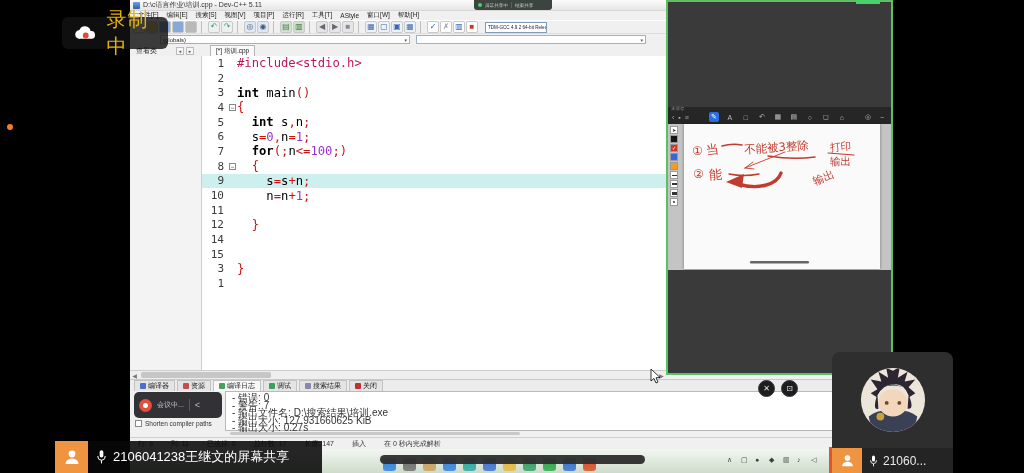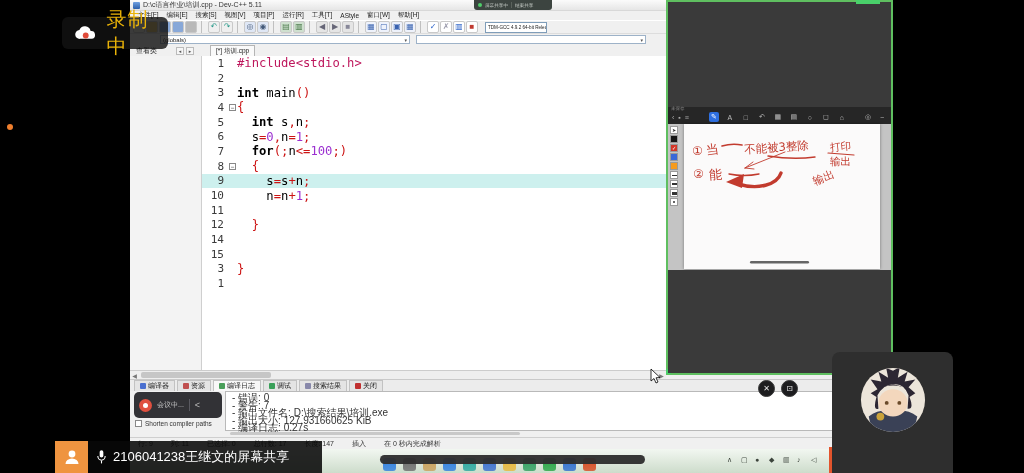--- a/index.html
+++ b/index.html
@@ -250,21 +250,21 @@
           <span>关闭</span>
         </div>
       </div>
 
     <div class="abs" id="logpanel">
       <div class="abs" id="logwhite">
           <div class="logline">- 错误: 0</div>
           <div class="logline">- 警告: 7</div>
           <div class="logline">- 输出文件名: D:\搜索结果\培训.exe</div>
           <div class="logline">- 输出大小: 127.931660625 KiB</div>
-          <div class="logline">- 编译日志: 0.27s</div>
+          <div class="logline">- 输出大小: 0.27s</div>
         </div>
       <div class="abs" id="logscroll"></div>
       <div class="abs" id="shorten">
         <div class="cb"></div>
         <div class="cblabel">Shorten compiler paths</div>
       </div>
     </div>
 
     <div class="abs" id="statusbar">
         <span class="stf">行: 9</span>
@@ -438,20 +438,36 @@
       <g clip-path="url(#avclip)">
         <path d="M35,70 Q12,70 10,52 Q20,44 35,46 Q50,44 60,52 Q58,70 35,70 z" fill="#3a4156"></path>
         <ellipse cx="35" cy="38" rx="15" ry="14" fill="#f3d7bd"></ellipse>
         <path d="M35,5 L28,2 L30,12 L20,6 L23,16 L12,14 L19,24 L12,28 L18,32 Q14,46 20,44 L19,30 Q26,18 35,19 Q46,17 51,30 L50,44 Q57,45 52,32 L58,28 L51,22 L58,14 L47,16 L50,6 L40,12 L42,1 z" fill="#2c2633"></path>
         <path d="M19,26 Q35,12 51,26 Q46,20 35,20 Q24,20 19,26 z" fill="#2c2633"></path>
         <circle cx="28.5" cy="38" r="2" fill="#6a4a2a"></circle>
         <circle cx="41.5" cy="38" r="2" fill="#6a4a2a"></circle>
         <circle cx="22" cy="52" r="4" fill="#caa23a"></circle>
       </g>
     </svg>
+    <div class="pbar">
+      <div class="porange">
+        <svg width="15" height="15" viewBox="0 0 18 18">
+          <circle cx="9" cy="6" r="3.4" fill="#fff"></circle>
+          <path d="M2.5,16 a6.5,5.5 0 0 1 13,0 z" fill="#fff"></path>
+        </svg>
+      </div>
+      <div class="pdarkbar">
+        <svg width="9" height="14" viewBox="0 0 12 17">
+          <rect x="4" y="1" width="4" height="8" rx="2" fill="#fff"></rect>
+          <path d="M2,7.5 a4,4.5 0 0 0 8,0" stroke="#fff" stroke-width="1.2" fill="none"></path>
+          <line x1="6" y1="12.5" x2="6" y2="15.5" stroke="#fff" stroke-width="1.2"></line>
+        </svg>
+        <span class="pname">21060...</span>
+      </div>
+    </div>
   </div>
 
   <div class="abs" id="orangedot"></div>
 
   <svg class="abs" id="mousecursor" width="12" height="16" viewBox="0 0 12 16">
     <path d="M1,1 L1,13 L4,10.5 L6,15 L8,14 L6,9.8 L10,9.5 z" fill="#fff" stroke="#000" stroke-width="0.8"></path>
   </svg>
 
 </div>
 

